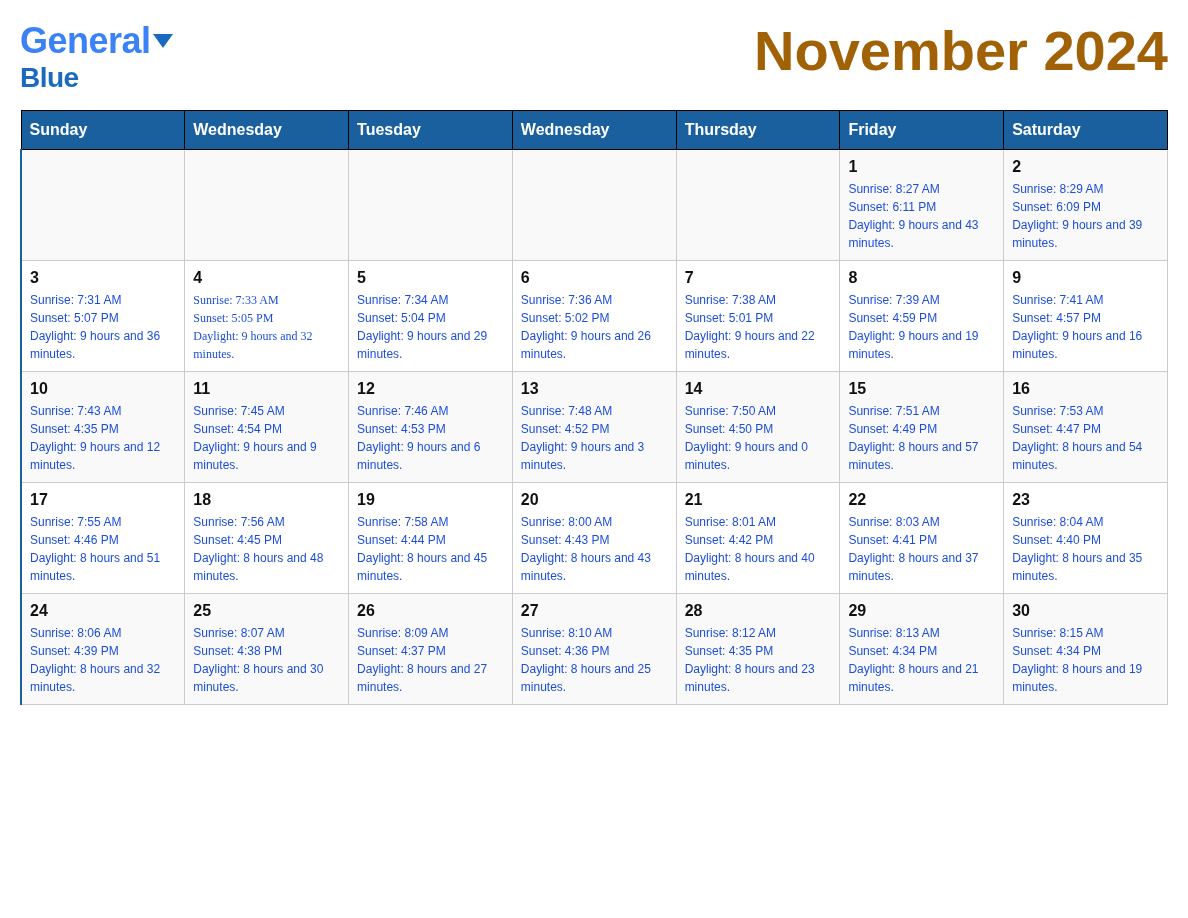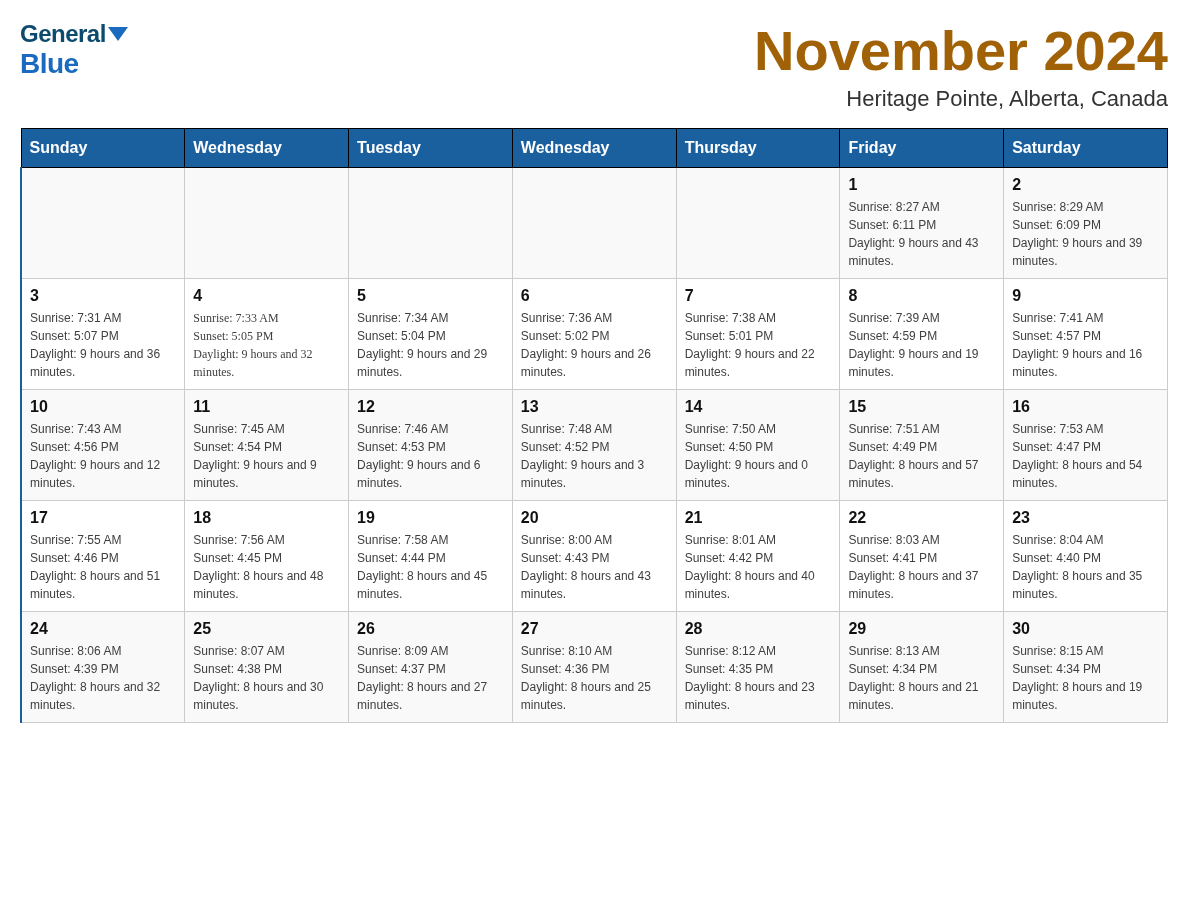--- a/index.html
+++ b/index.html
@@ -15,23 +15,23 @@
       justify-content: space-between;
       align-items: flex-start;
       margin-bottom: 16px;
     }
     .logo {
       display: flex;
       flex-direction: column;
       align-items: flex-start;
     }
     .logo-text-general {
-      font-size: 24px;
-      font-weight: bold;
-      color: #0c4a6e;
+      font-size: 36px;
+      font-weight: bold;
+      color: #3b82f6;
       letter-spacing: -0.5px;
     }
     .logo-text-blue {
       font-size: 28px;
       font-weight: bold;
       color: #1a6bbf;
       letter-spacing: -0.5px;
     }
     .logo-triangle {
       display: inline-block;
@@ -85,21 +85,21 @@
     }
     .day-number {
       font-size: 16px;
       font-weight: bold;
       color: #111;
       display: block;
       margin-bottom: 4px;
     }
     .day-info {
       font-size: 12px;
-      color: #404040;
+      color: #1d4ed8;
       line-height: 1.5;
     }
     .empty-cell {
       background: #fff;
     }
     tbody tr:nth-child(odd) td {
       background-color: #f9f9f9;
     }
     tbody tr:nth-child(even) td {
       background-color: #fff;
@@ -114,21 +114,20 @@
 <div class="header">
   <div class="logo">
     <div class="logo-row">
       <span class="logo-text-general">General</span>
       <span class="logo-triangle"></span>
     </div>
     <span class="logo-text-blue">Blue</span>
   </div>
   <div class="title-section">
     <div class="month-title">November 2024</div>
-    <div class="location-title">Heritage Pointe, Alberta, Canada</div>
   </div>
 </div>
 
 <table class="calendar-table">
   <thead>
     <tr>
     <th>Sunday</th>
         <th>Wednesday</th>
         <th>Tuesday</th>
         <th>Wednesday</th>
@@ -198,21 +197,21 @@
           <span class="day-number">9</span>
           <div class="day-info" style="white-space: pre-line;">Sunrise: 7:41 AM
 Sunset: 4:57 PM
 Daylight: 9 hours and 16 minutes.</div>
         </td>
       </tr>
       <tr>
         <td>
           <span class="day-number">10</span>
           <div class="day-info" style="white-space: pre-line;">Sunrise: 7:43 AM
-Sunset: 4:56 PM
+Sunset: 4:35 PM
 Daylight: 9 hours and 12 minutes.</div>
         </td>
         <td>
           <span class="day-number">11</span>
           <div class="day-info" style="white-space: pre-line;">Sunrise: 7:45 AM
 Sunset: 4:54 PM
 Daylight: 9 hours and 9 minutes.</div>
         </td>
         <td>
           <span class="day-number">12</span>

